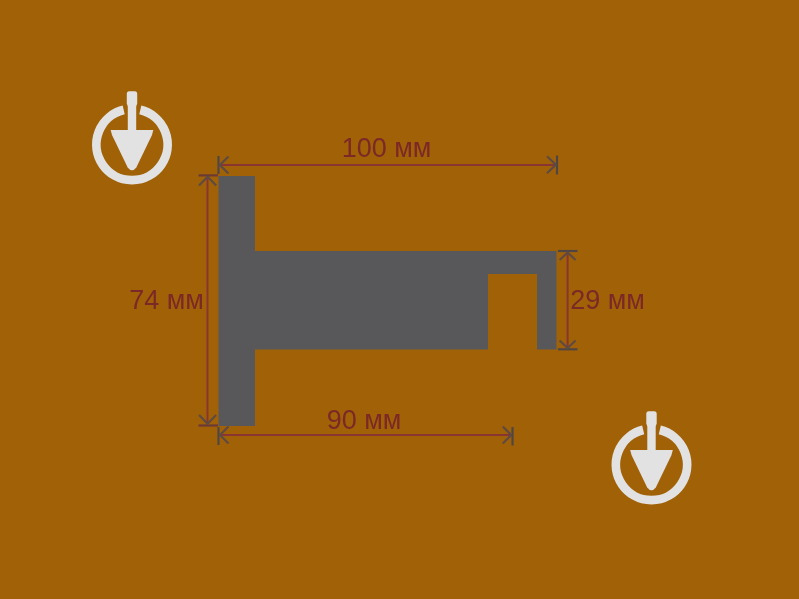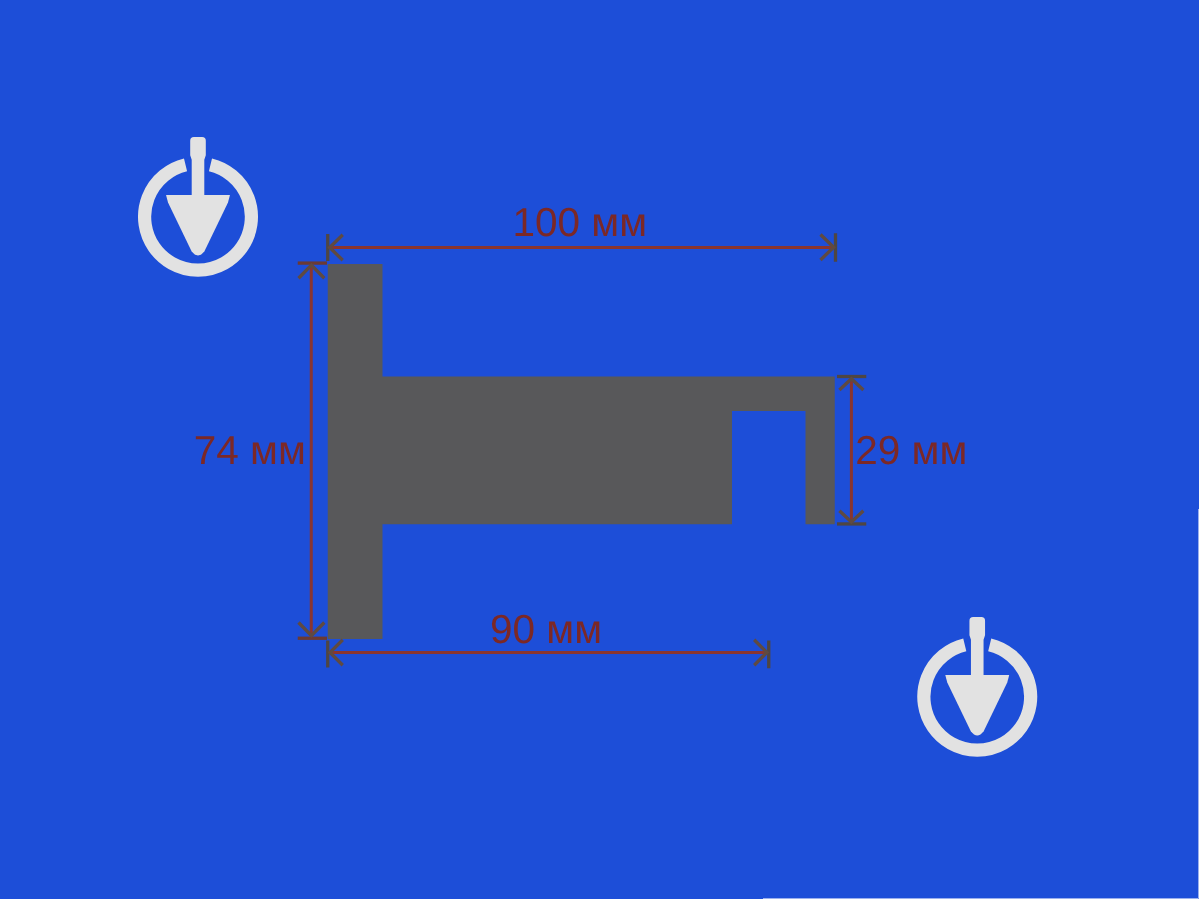--- a/index.html
+++ b/index.html
@@ -1,16 +1,16 @@
 <!DOCTYPE html>
 <html><head>
 <meta charset="utf-8">
 <style>
   html,body{margin:0;padding:0;background:#ffffff;}
-  .page{position:relative;width:799px;height:599px;background:#1d4ed8;overflow:hidden;text-align:right;}
+  .page{position:relative;width:799px;height:599px;background:#a16207;overflow:hidden;text-align:right;}
   svg{display:block;}
   text{font-family:"Liberation Sans", sans-serif;}
 </style>
 </head>
 <body>
 <div class="page">
 <svg width="799" height="599" viewBox="0 0 799 599" xmlns="http://www.w3.org/2000/svg">
 
   <g transform="translate(132,144.5)" fill="#e2e2e2">
     <path d="M -8.31,-34.62 A 35.6 35.6 0 1 0 8.31,-34.62" fill="none" stroke="#e2e2e2" stroke-width="8.8"></path>

